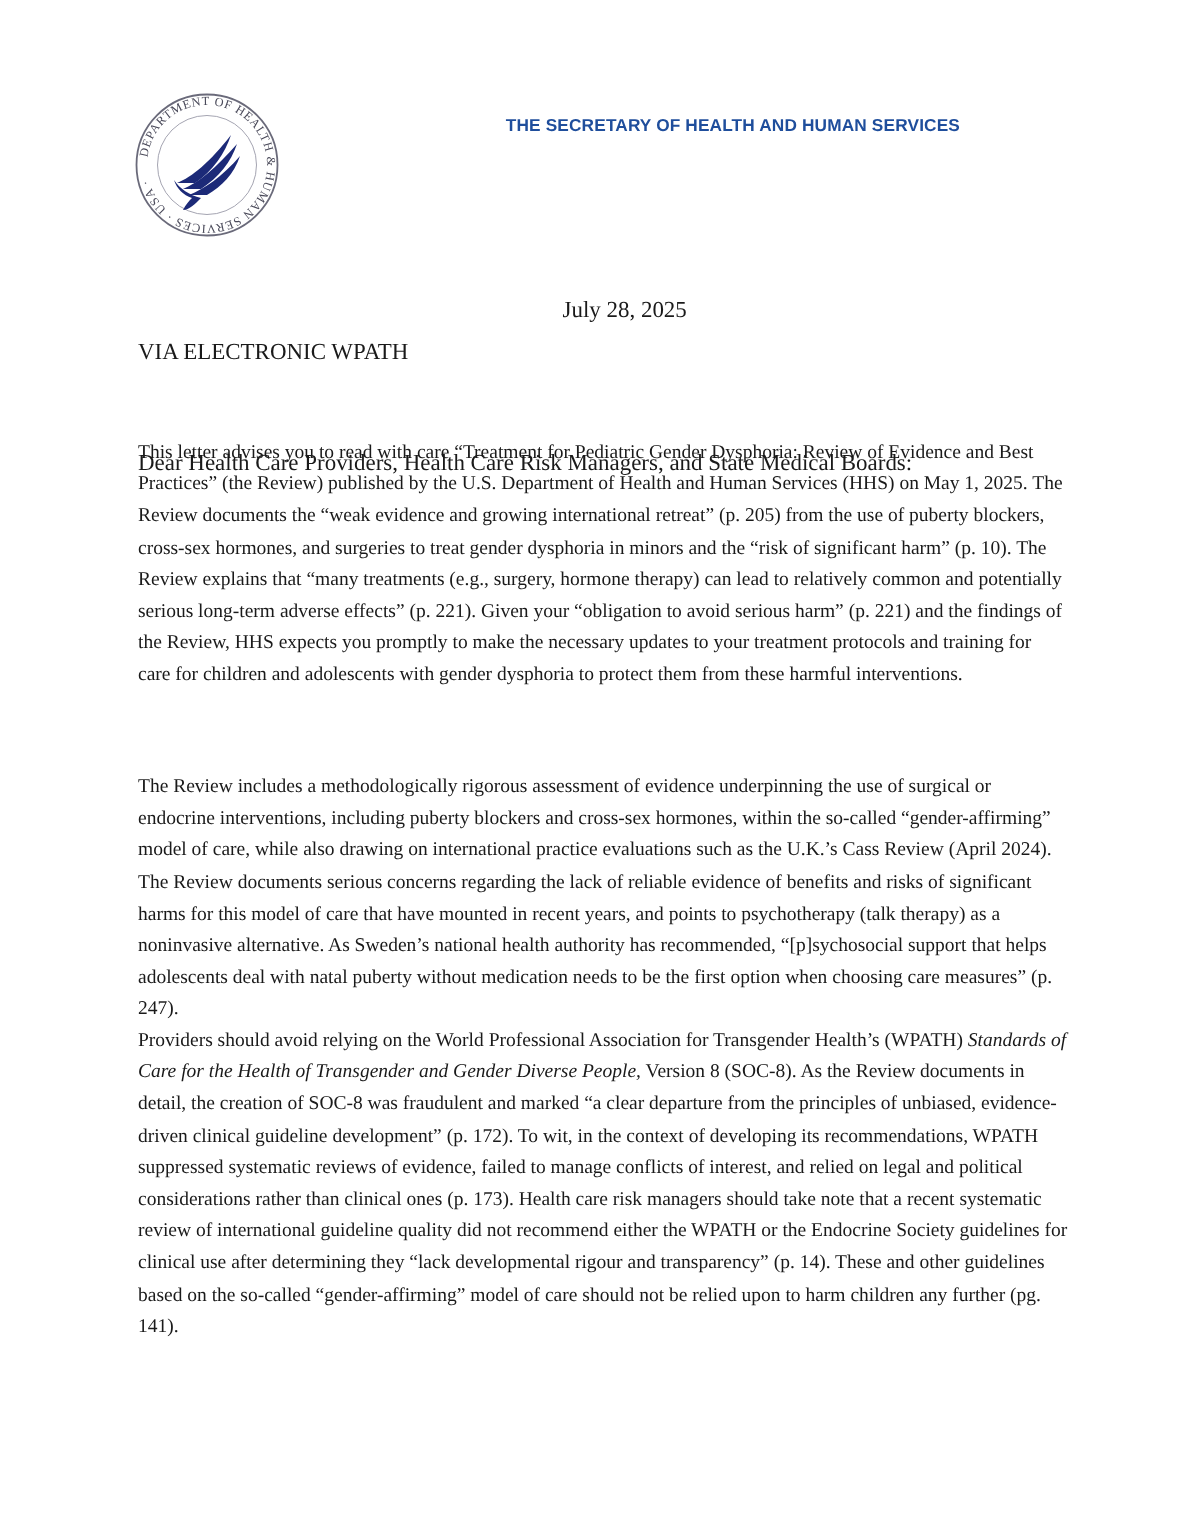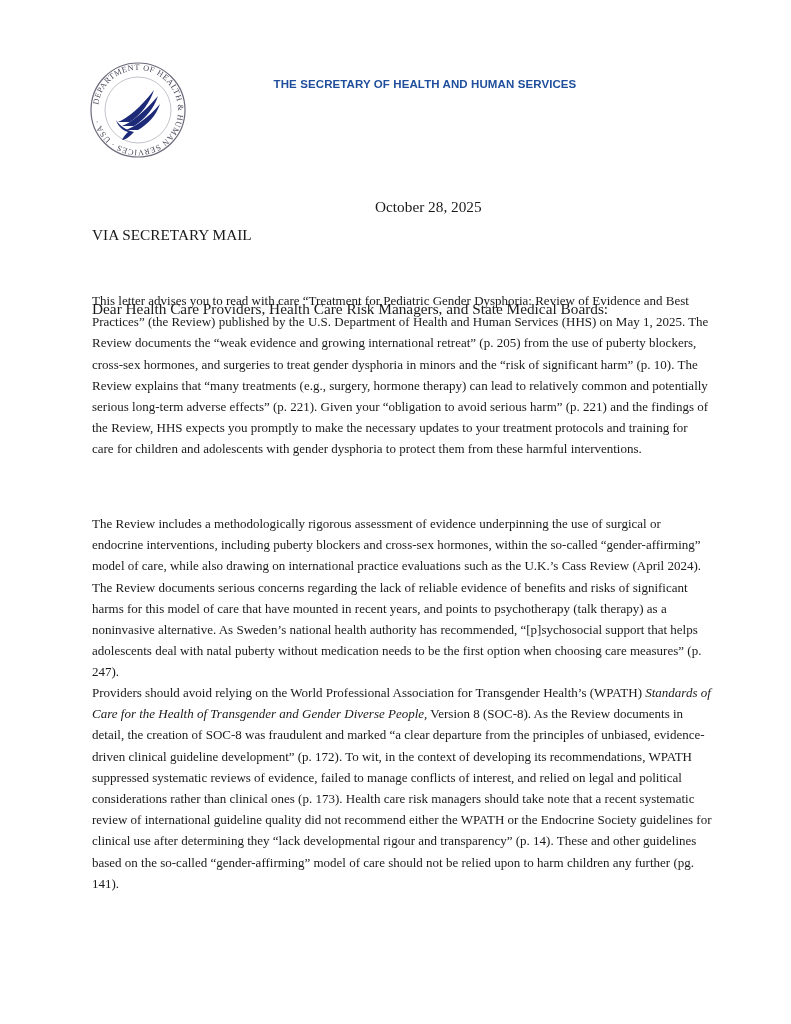--- a/index.html
+++ b/index.html
@@ -1,19 +1,19 @@
 <!DOCTYPE html>
 <html><head>
 <meta charset="utf-8">
 <style>
   html, body { margin: 0; padding: 0; background: #ffffff; }
   body { width: 791px; height: 1024px; position: relative; overflow: hidden; }
   .page { position: absolute; left: 0; top: 0; width: 791px; height: 1024px; background: #fff; }
   .seal { position: absolute; left: 88px; top: 60px; width: 100px; height: 100px; }
-  .letterhead { position: absolute; left: 210px; top: 78px; width: 430px; text-align: center;
+  .letterhead { position: absolute; left: 210px; top: 78px; width: 430px; text-align: right;
     font-family: "Liberation Sans", sans-serif; font-weight: bold; color: #1f4e9c; }
   .lh-title { font-size: 11.5px; letter-spacing: 0.1px; }
   .lh-sub { font-size: 9.5px; margin-top: 10px; }
   .date { position: absolute; left: 375px; top: 198px; font-family: "Liberation Serif", serif; font-size: 15.3px; color:#1a1a1a; }
   .via { position: absolute; left: 92px; top: 226px; font-family: "Liberation Serif", serif; font-size: 15.3px; color:#1a1a1a; }
   .salutation { position: absolute; left: 92px; top: 262px; font-family: "Liberation Serif", serif; font-size: 15.3px; color:#1a1a1a;margin-top:38px; }
   .para { position: absolute; left: 92px; width: 620px; font-family: "Liberation Serif", serif;
     font-size: 13px; line-height: 21.2px; color: #1a1a1a; margin: 0; }
   .p1 { top: 290px; }
   .p2 { top: 513px; }
@@ -39,21 +39,21 @@
       <path d="M34,66 C44,62 56,52 70,36 C66,48 58,58 46,66 Z"></path>
       <path d="M38,70 C48,66 60,58 72,44 C68,56 60,64 50,70 Z"></path>
       <path d="M28,60 C32,66 38,70 46,72 C42,76 38,80 34,80 C36,76 38,74 40,72 C34,70 30,66 28,60 Z"></path>
     </g>
   </svg>
 
   <div class="letterhead">
     <div class="lh-title">THE SECRETARY OF HEALTH AND HUMAN SERVICES</div>
   </div>
 
-  <div class="date">October 28, 2025</div>
-  <div class="via">VIA SECRETARY MAIL</div>
+  <div class="date">July 28, 2025</div>
+  <div class="via">VIA ELECTRONIC WPATH</div>
   <div class="salutation">Dear Health Care Providers, Health Care Risk Managers, and State Medical Boards:</div>
 
   <p class="para p1">This letter advises you to read with care “Treatment for Pediatric Gender Dysphoria: Review of Evidence and Best Practices” (the Review) published by the U.S. Department of Health and Human Services (HHS) on May 1, 2025. The Review documents the “weak evidence and growing international retreat” (p. 205) from the use of puberty blockers, cross-sex hormones, and surgeries to treat gender dysphoria in minors and the “risk of significant harm” (p. 10). The Review explains that “many treatments (e.g., surgery, hormone therapy) can lead to relatively common and potentially serious long-term adverse effects” (p. 221). Given your “obligation to avoid serious harm” (p. 221) and the findings of the Review, HHS expects you promptly to make the necessary updates to your treatment protocols and training for care for children and adolescents with gender dysphoria to protect them from these harmful interventions.</p>
   <p class="para p2">The Review includes a methodologically rigorous assessment of evidence underpinning the use of surgical or endocrine interventions, including puberty blockers and cross-sex hormones, within the so-called “gender-affirming” model of care, while also drawing on international practice evaluations such as the U.K.’s Cass Review (April 2024). The Review documents serious concerns regarding the lack of reliable evidence of benefits and risks of significant harms for this model of care that have mounted in recent years, and points to psychotherapy (talk therapy) as a noninvasive alternative. As Sweden’s national health authority has recommended, “[p]sychosocial support that helps adolescents deal with natal puberty without medication needs to be the first option when choosing care measures” (p. 247).</p>
   <p class="para p3"><span>Providers should avoid relying on the World Professional Association for Transgender Health’s (WPATH) </span><em>Standards of Care for the Health of Transgender and Gender Diverse People,</em><span> Version 8 (SOC-8). As the Review documents in detail, the creation of SOC-8 was fraudulent and marked “a clear departure from the principles of unbiased, evidence-driven clinical guideline development” (p. 172). To wit, in the context of developing its recommendations, WPATH suppressed systematic reviews of evidence, failed to manage conflicts of interest, and relied on legal and political considerations rather than clinical ones (p. 173).  Health care risk managers should take note that a recent systematic review of international guideline quality did not recommend either the WPATH or the Endocrine Society guidelines for clinical use after determining they “lack developmental rigour and transparency” (p. 14). These and other guidelines based on the so-called “gender-affirming” model of care should not be relied upon to harm children any further (pg. 141).</span></p>
 
 </div>
 
 </body></html>

